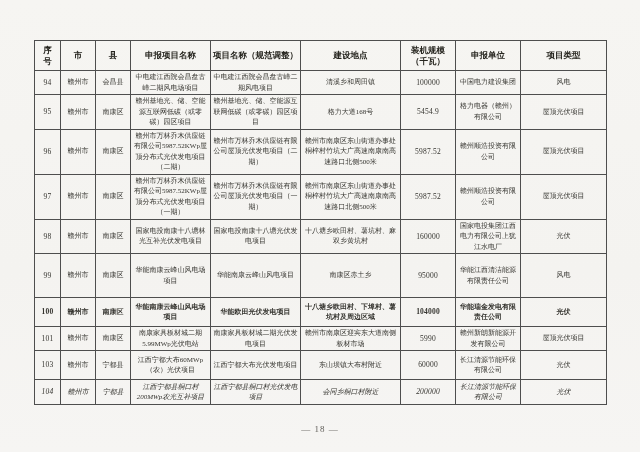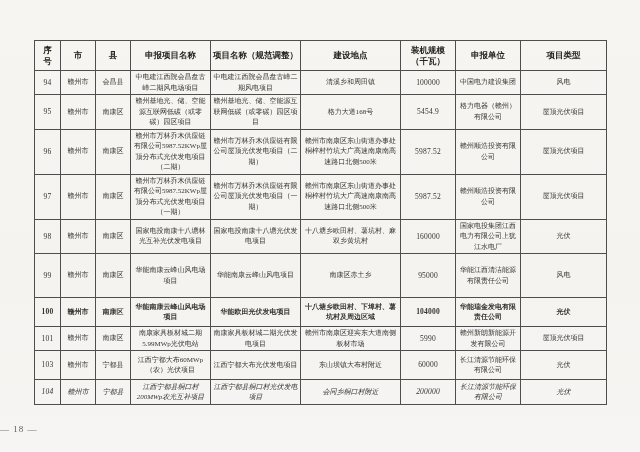--- a/index.html
+++ b/index.html
@@ -38,21 +38,21 @@
   tbody tr:nth-child(4)  { height: 35px; }
   tbody tr:nth-child(5)  { height: 30px; }
   tbody tr:nth-child(6)  { height: 44px; }
   tbody tr:nth-child(7)  { height: 29px; font-weight: bold; }
   tbody tr:nth-child(8)  { height: 16px; }
   tbody tr:nth-child(9)  { height: 29px; }
   tbody tr:nth-child(10) { height: 25px; font-style: italic; }
   tbody tr:nth-child(11) { height: 25px; margin-left: 24px; }
   .footer {
     position: absolute; left: 0; top: 424px; width: 100%;
-    text-align: left; font-size: 9px; color: #5f5d58;
+    text-align: center; font-size: 9px; color: #5f5d58;
     letter-spacing: 1px;
   }
 </style>
 </head>
 <body>
 
 <div class="page">
   <table class="projects">
     <colgroup>
       <col style="width:26px">

